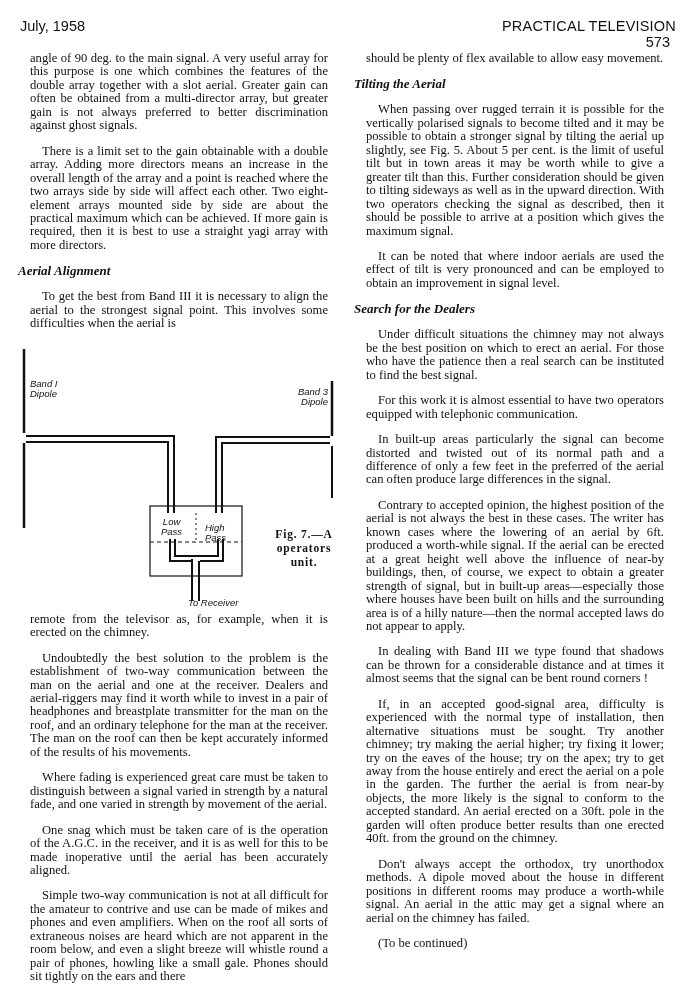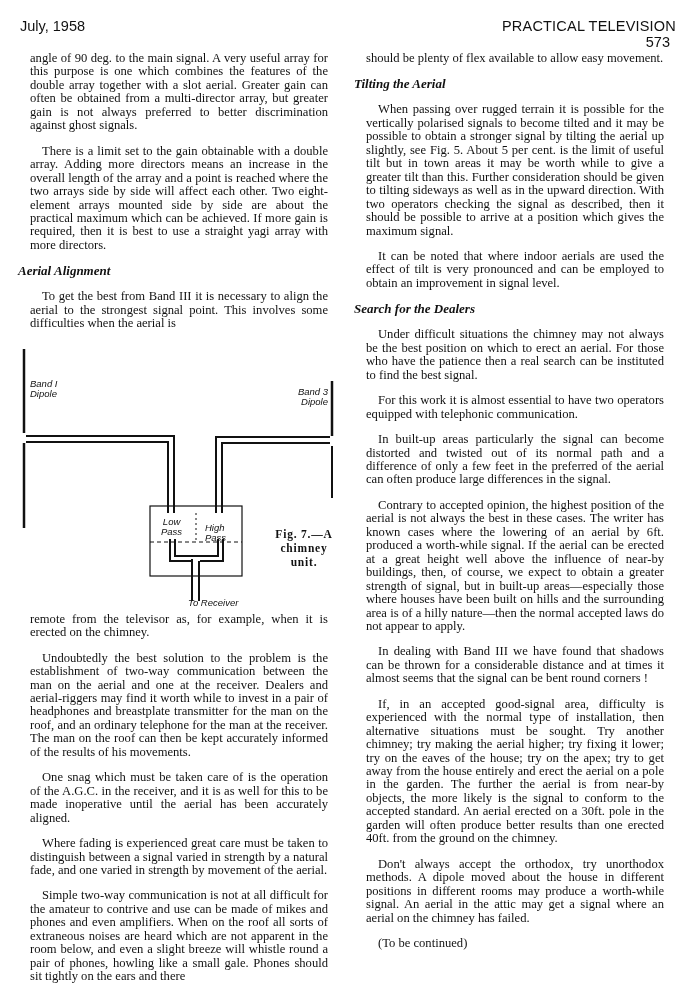--- a/index.html
+++ b/index.html
@@ -79,41 +79,41 @@
         <div>Low</div>
         <div>Pass</div>
       </div>
       <div class="fl" style="left:187px; top:180px;">
         <div>High</div>
         <div>Pass</div>
       </div>
       <div class="fl" style="left:170px; top:255px;">To Receiver</div>
       <div class="figcap">
         <div>Fig. 7.—A</div>
-        <div>chimney</div>
+        <div>operators</div>
         <div>unit.</div>
       </div>
     </div>
 
     <p class="noindent">remote from the televisor as, for example, when it is erected on the chimney.</p>
     <p>Undoubtedly the best solution to the problem is the establishment of two-way communication between the man on the aerial and one at the receiver. Dealers and aerial-riggers may find it worth while to invest in a pair of headphones and breastplate transmitter for the man on the roof, and an ordinary telephone for the man at the receiver. The man on the roof can then be kept accurately informed of the results of his movements.</p>
+    <p>Where fading is experienced great care must be taken to distinguish between a signal varied in strength by a natural fade, and one varied in strength by movement of the aerial.</p>
     <p>One snag which must be taken care of is the operation of the A.G.C. in the receiver, and it is as well for this to be made inoperative until the aerial has been accurately aligned.</p>
-    <p>Where fading is experienced great care must be taken to distinguish between a signal varied in strength by a natural fade, and one varied in strength by movement of the aerial.</p>
     <p>Simple two-way communication is not at all difficult for the amateur to contrive and use can be made of mikes and phones and even amplifiers. When on the roof all sorts of extraneous noises are heard which are not apparent in the room below, and even a slight breeze will whistle round a pair of phones, howling like a small gale. Phones should sit tightly on the ears and there</p>
   </div>
 
   <div class="col right">
     <p class="noindent">should be plenty of flex available to allow easy movement.</p>
     <h3>Tilting the Aerial</h3>
     <p>When passing over rugged terrain it is possible for the vertically polarised signals to become tilted and it may be possible to obtain a stronger signal by tilting the aerial up slightly, see Fig. 5. About 5 per cent. is the limit of useful tilt but in town areas it may be worth while to give a greater tilt than this. Further consideration should be given to tilting sideways as well as in the upward direction. With two operators checking the signal as described, then it should be possible to arrive at a position which gives the maximum signal.</p>
     <p>It can be noted that where indoor aerials are used the effect of tilt is very pronounced and can be employed to obtain an improvement in signal level.</p>
     <h3>Search for the Dealers</h3>
     <p>Under difficult situations the chimney may not always be the best position on which to erect an aerial. For those who have the patience then a real search can be instituted to find the best signal.</p>
     <p>For this work it is almost essential to have two operators equipped with telephonic communication.</p>
     <p>In built-up areas particularly the signal can become distorted and twisted out of its normal path and a difference of only a few feet in the preferred of the aerial can often produce large differences in the signal.</p>
     <p>Contrary to accepted opinion, the highest position of the aerial is not always the best in these cases. The writer has known cases where the lowering of an aerial by 6ft. produced a worth-while signal. If the aerial can be erected at a great height well above the influence of near-by buildings, then, of course, we expect to obtain a greater strength of signal, but in built-up areas—especially those where houses have been built on hills and the surrounding area is of a hilly nature—then the normal accepted laws do not appear to apply.</p>
-    <p>In dealing with Band III we have found that shadows can be thrown for a considerable distance and at times it almost seems that the signal can be bent round corners !</p>
+    <p>In dealing with Band III we type found that shadows can be thrown for a considerable distance and at times it almost seems that the signal can be bent round corners !</p>
     <p>If, in an accepted good-signal area, difficulty is experienced with the normal type of installation, then alternative situations must be sought. Try another chimney; try making the aerial higher; try fixing it lower; try on the eaves of the house; try on the apex; try to get away from the house entirely and erect the aerial on a pole in the garden. The further the aerial is from near-by objects, the more likely is the signal to conform to the accepted standard. An aerial erected on a 30ft. pole in the garden will often produce better results than one erected 40ft. from the ground on the chimney.</p>
     <p>Don't always accept the orthodox, try unorthodox methods. A dipole moved about the house in different positions in different rooms may produce a worth-while signal. An aerial in the attic may get a signal where an aerial on the chimney has failed.</p>
     <p class="cont">(To be continued)</p>
   </div>
 
 </div>
 
 </body></html>

